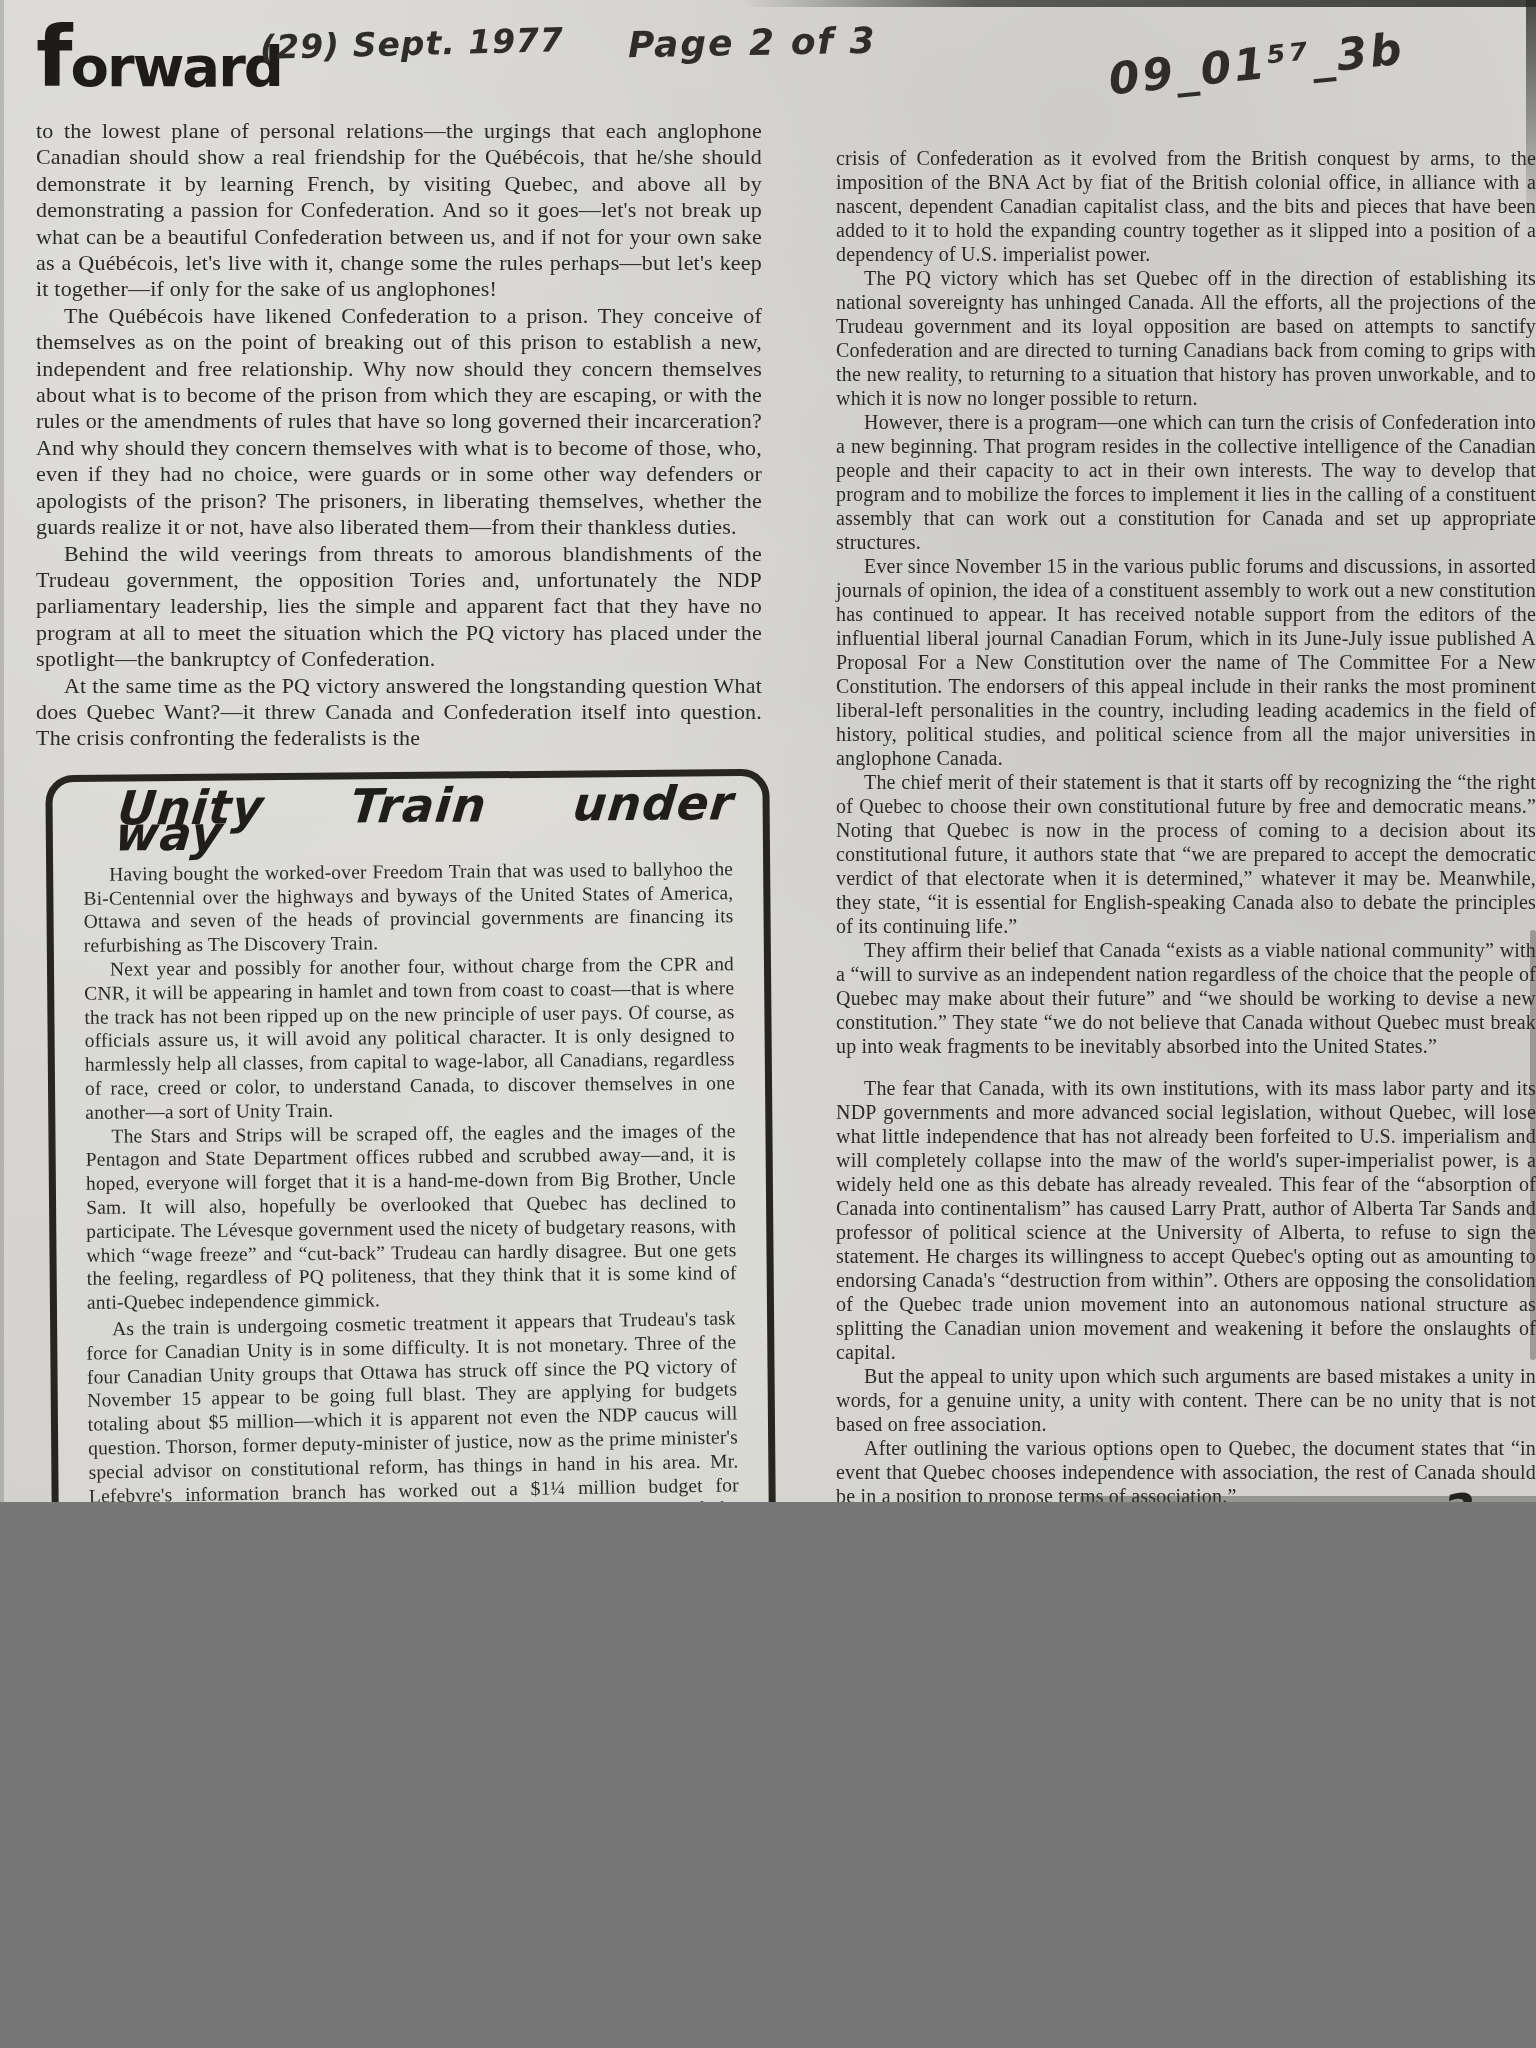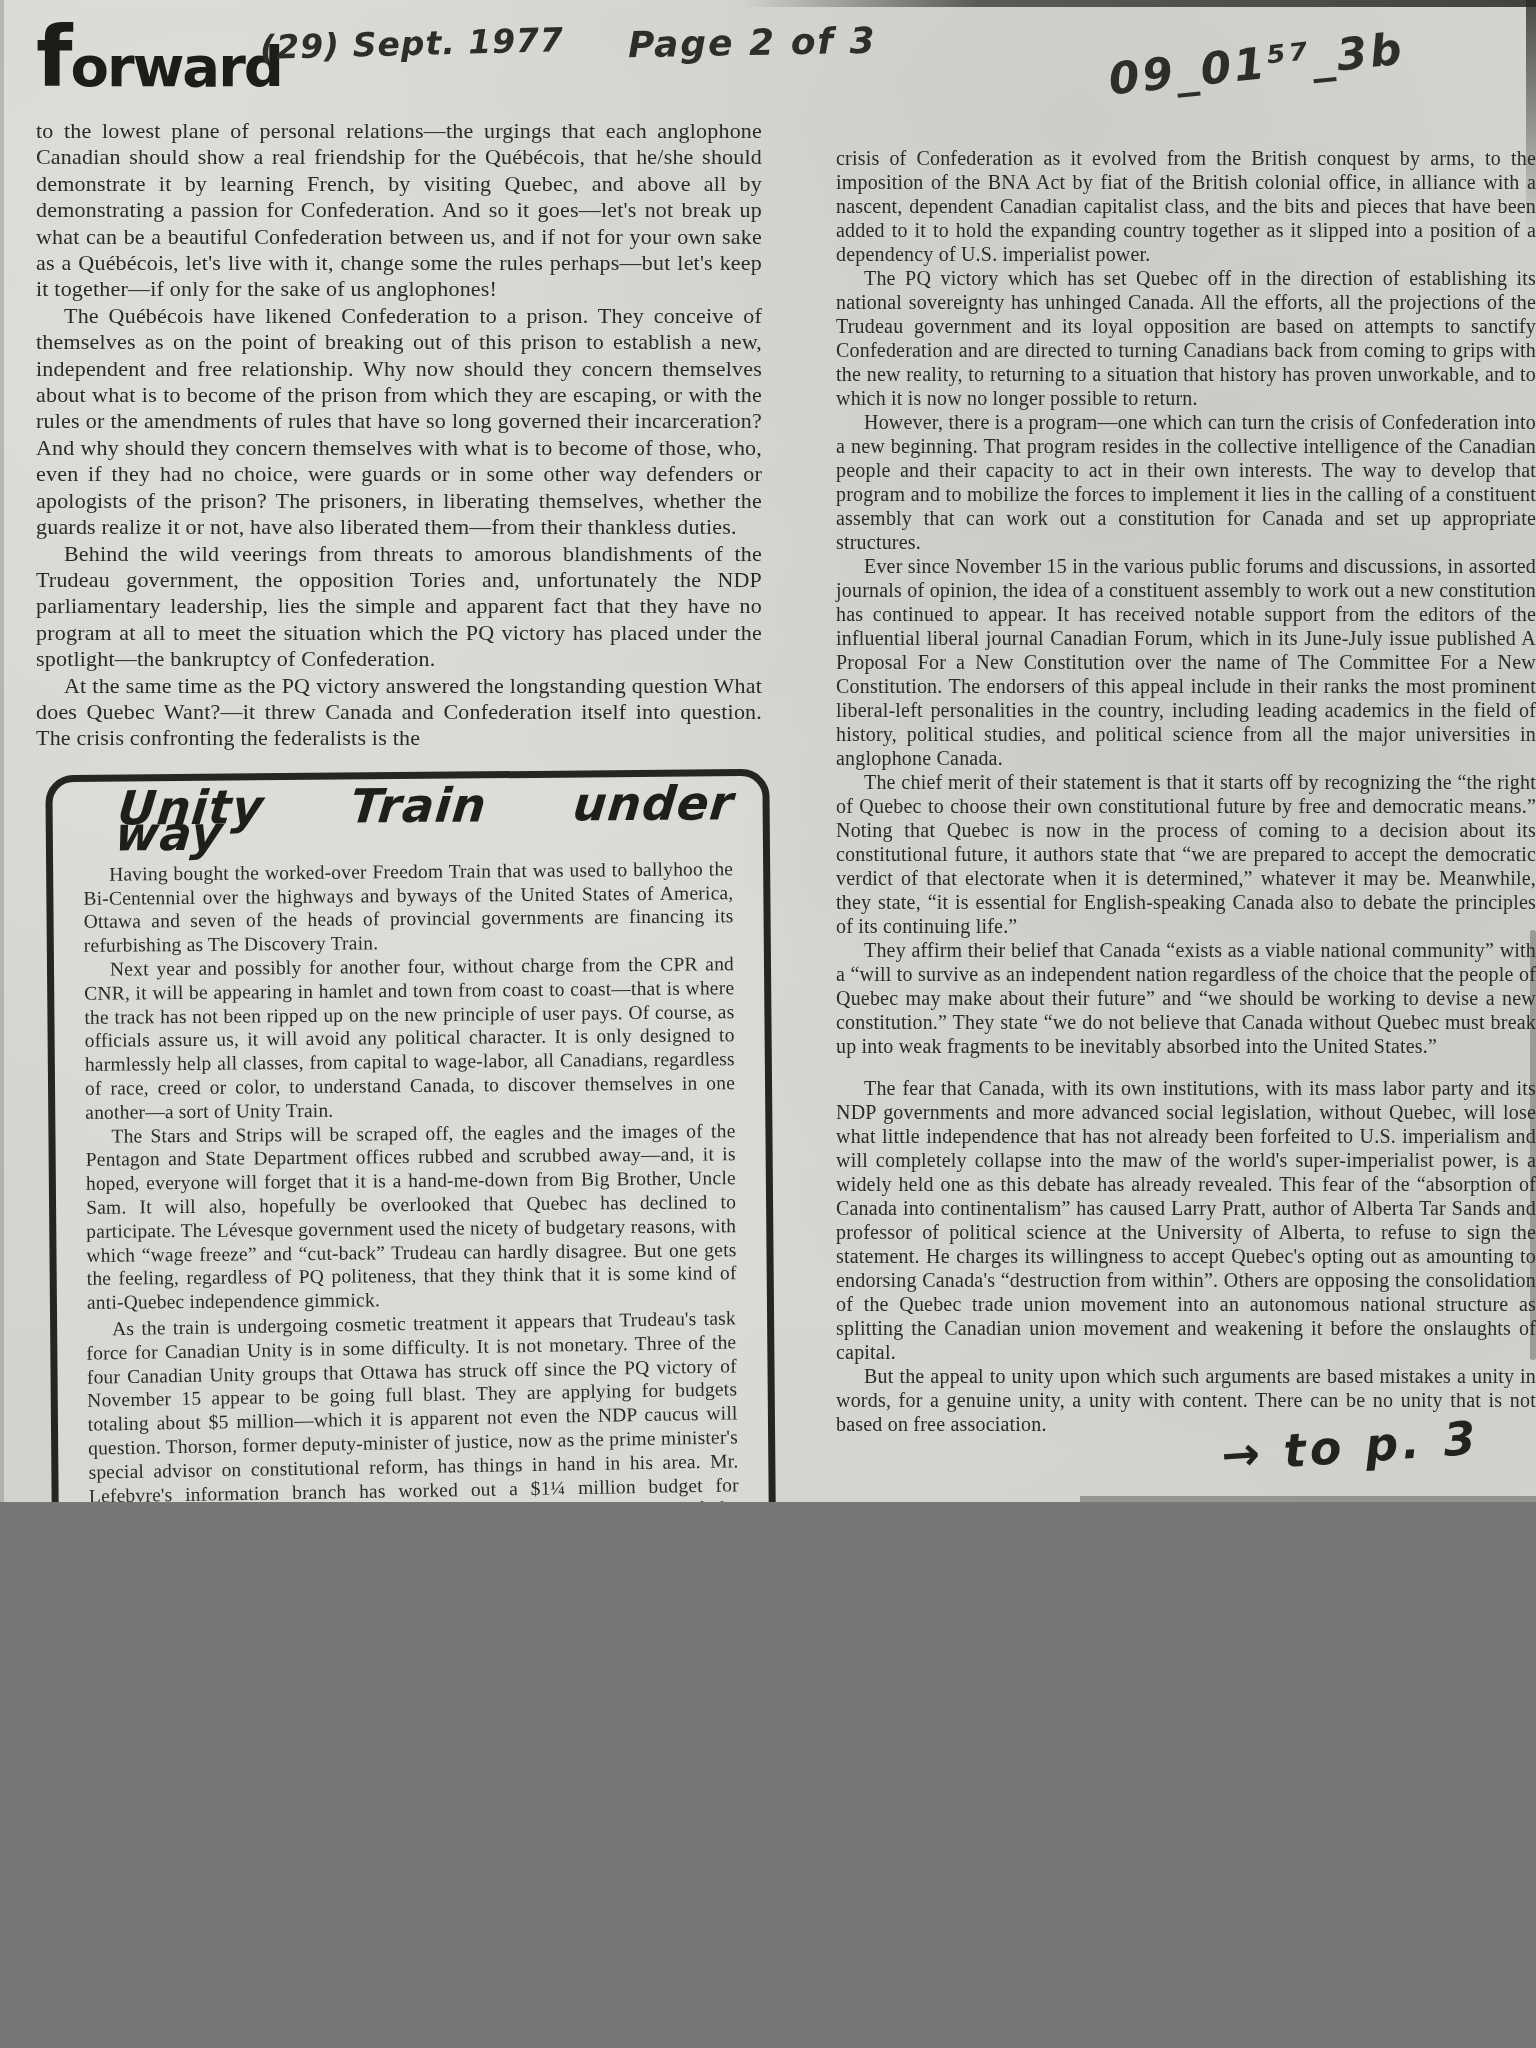--- a/index.html
+++ b/index.html
@@ -128,17 +128,18 @@
   <div class="col col-right">
     <div class="paras">
         <p>crisis of Confederation as it evolved from the British conquest by arms, to the imposition of the BNA Act by fiat of the British colonial office, in alliance with a nascent, dependent Canadian capitalist class, and the bits and pieces that have been added to it to hold the expanding country together as it slipped into a position of a dependency of U.S. imperialist power.</p>
         <p>The PQ victory which has set Quebec off in the direction of establishing its national sovereignty has unhinged Canada. All the efforts, all the projections of the Trudeau government and its loyal opposition are based on attempts to sanctify Confederation and are directed to turning Canadians back from coming to grips with the new reality, to returning to a situation that history has proven unworkable, and to which it is now no longer possible to return.</p>
         <p>However, there is a program—one which can turn the crisis of Confederation into a new beginning. That program resides in the collective intelligence of the Canadian people and their capacity to act in their own interests. The way to develop that program and to mobilize the forces to implement it lies in the calling of a constituent assembly that can work out a constitution for Canada and set up appropriate structures.</p>
         <p>Ever since November 15 in the various public forums and discussions, in assorted journals of opinion, the idea of a constituent assembly to work out a new constitution has continued to appear. It has received notable support from the editors of the influential liberal journal Canadian Forum, which in its June-July issue published A Proposal For a New Constitution over the name of The Committee For a New Constitution. The endorsers of this appeal include in their ranks the most prominent liberal-left personalities in the country, including leading academics in the field of history, political studies, and political science from all the major universities in anglophone Canada.</p>
         <p>The chief merit of their statement is that it starts off by recognizing the “the right of Quebec to choose their own constitutional future by free and democratic means.” Noting that Quebec is now in the process of coming to a decision about its constitutional future, it authors state that “we are prepared to accept the democratic verdict of that electorate when it is determined,” whatever it may be. Meanwhile, they state, “it is essential for English-speaking Canada also to debate the principles of its continuing life.”</p>
         <p>They affirm their belief that Canada “exists as a viable national community” with a “will to survive as an independent nation regardless of the choice that the people of Quebec may make about their future” and “we should be working to devise a new constitution.” They state “we do not believe that Canada without Quebec must break up into weak fragments to be inevitably absorbed into the United States.”</p>
         <p class="gap-before">The fear that Canada, with its own institutions, with its mass labor party and its NDP governments and more advanced social legislation, without Quebec, will lose what little independence that has not already been forfeited to U.S. imperialism and will completely collapse into the maw of the world's super-imperialist power, is a widely held one as this debate has already revealed. This fear of the “absorption of Canada into continentalism” has caused Larry Pratt, author of Alberta Tar Sands and professor of political science at the University of Alberta, to refuse to sign the statement. He charges its willingness to accept Quebec's opting out as amounting to endorsing Canada's “destruction from within”. Others are opposing the consolidation of the Quebec trade union movement into an autonomous national structure as splitting the Canadian union movement and weakening it before the onslaughts of capital.</p>
         <p>But the appeal to unity upon which such arguments are based mistakes a unity in words, for a genuine unity, a unity with content. There can be no unity that is not based on free association.</p>
+        <p>After outlining the various options open to Quebec, the document states that “in event that Quebec chooses independence with association, the rest of Canada should be in a position to propose terms of association.”</p>
       </div>
     <span class="hw-continue">→ to p. 3</span>
   </div>
 
 </div>
 
 </body></html>

